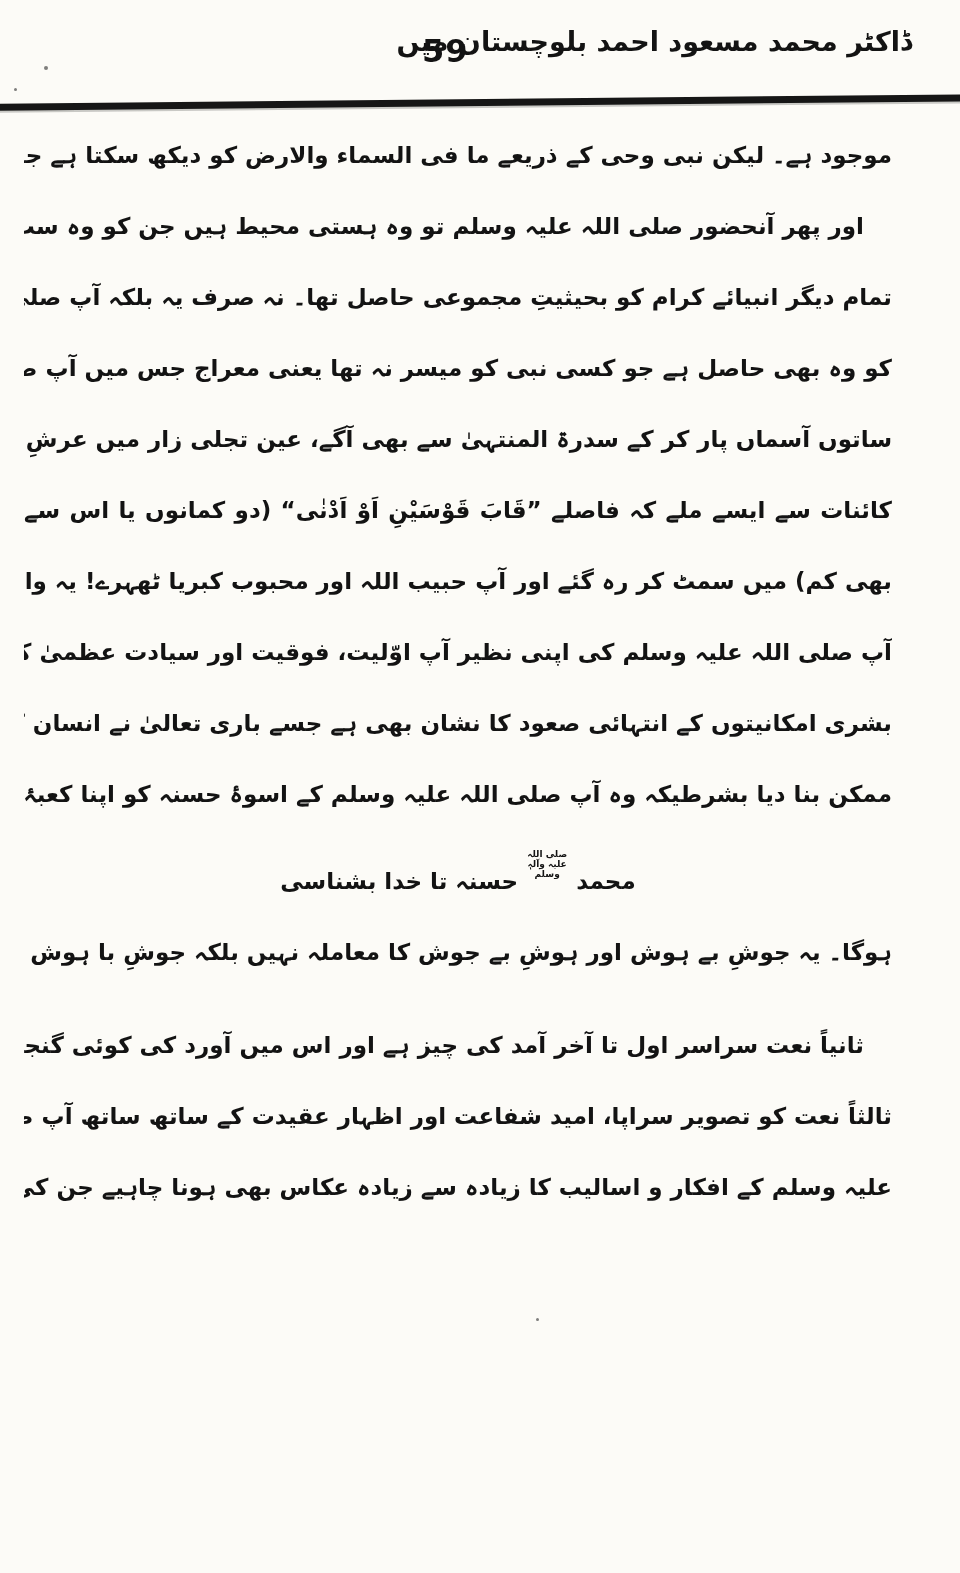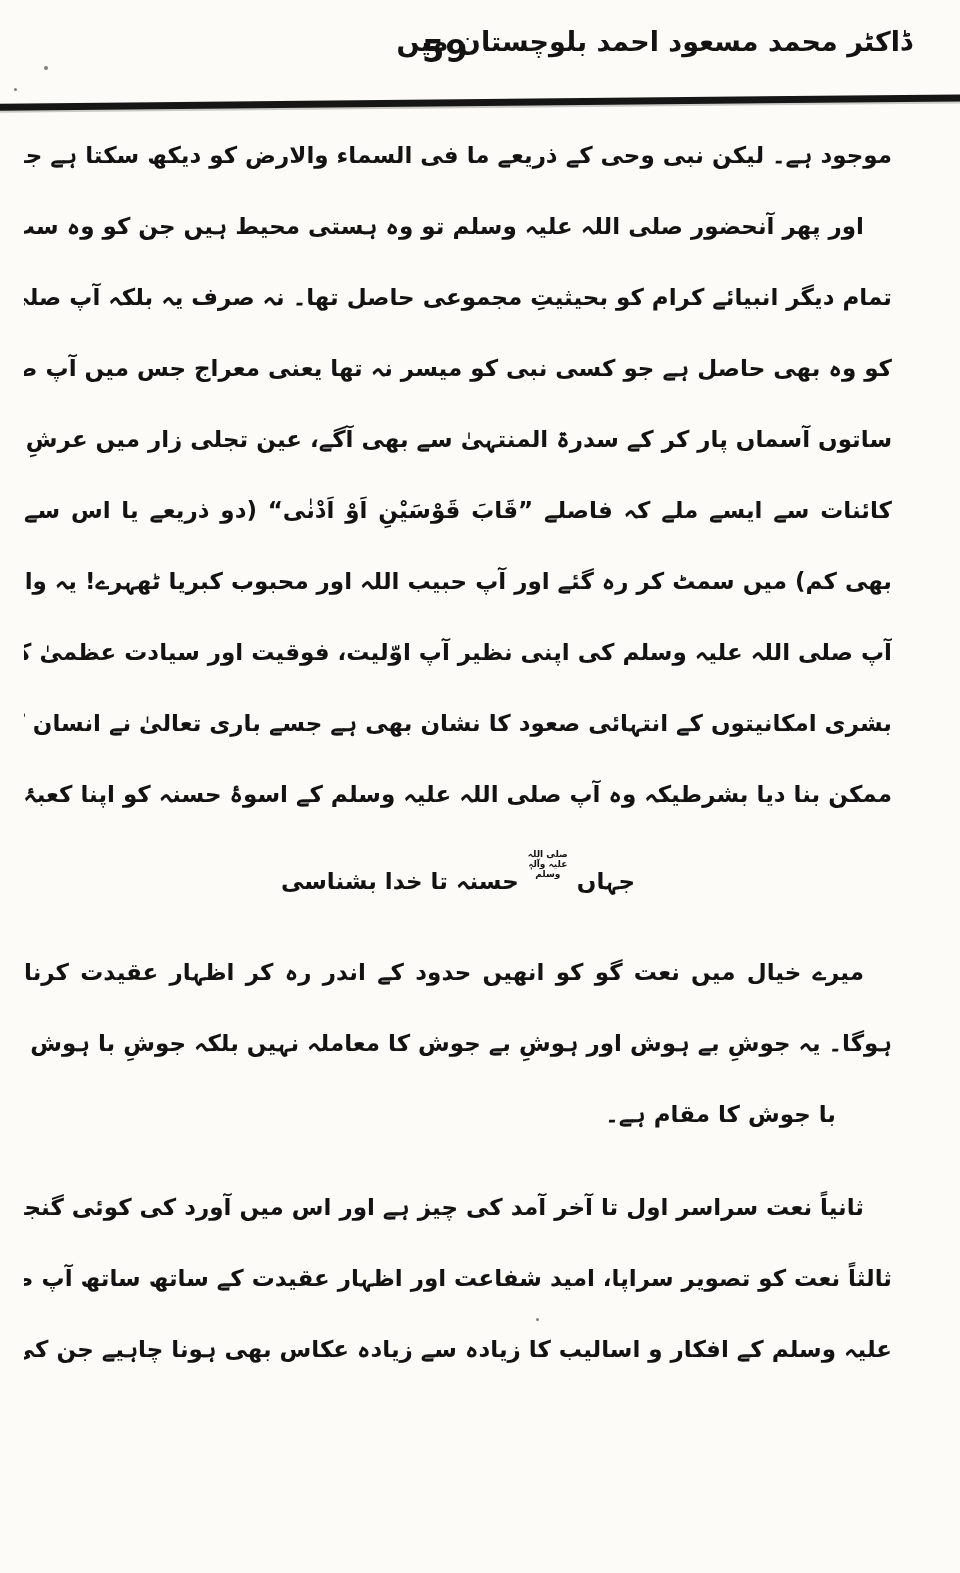--- a/index.html
+++ b/index.html
@@ -70,32 +70,30 @@
     <div class="hdr-title">ڈاکٹر محمد مسعود احمد بلوچستان میں</div>
     <div class="rule"></div>
   </div>
 
   <div class="body">
     <div class="line">موجود ہے۔ لیکن نبی وحی کے ذریعے ما فی السماء والارض کو دیکھ سکتا ہے جو بینا کو کبھی نظر</div>
     <div class="line ind">اور پھر آنحضور صلی اللہ علیہ وسلم تو وہ ہستی محیط ہیں جن کو وہ سب کچھ حاصل ہے جو</div>
     <div class="line">تمام دیگر انبیائے کرام کو بحیثیتِ مجموعی حاصل تھا۔ نہ صرف یہ بلکہ آپ صلی اللہ علیہ وسلم</div>
     <div class="line">کو وہ بھی حاصل ہے جو کسی نبی کو میسر نہ تھا یعنی معراج جس میں آپ صلی اللہ علیہ وسلم</div>
     <div class="line">ساتوں آسماں پار کر کے سدرۃ المنتہیٰ سے بھی آگے، عین تجلی زار میں عرشِ بریں پر خالقِ</div>
-    <div class="line">کائنات سے ایسے ملے کہ فاصلے ”قَابَ قَوْسَیْنِ اَوْ اَدْنٰی“ (دو ذریعے یا اس سے</div>
+    <div class="line">کائنات سے ایسے ملے کہ فاصلے ”قَابَ قَوْسَیْنِ اَوْ اَدْنٰی“ (دو کمانوں یا اس سے</div>
     <div class="line">بھی کم) میں سمٹ کر رہ گئے اور آپ حبیب اللہ اور محبوب کبریا ٹھہرے! یہ واقعہ جہاں</div>
     <div class="line">آپ صلی اللہ علیہ وسلم کی اپنی نظیر آپ اوّلیت، فوقیت اور سیادت عظمیٰ کا مظہر ہے وہاں</div>
     <div class="line">بشری امکانیتوں کے انتہائی صعود کا نشان بھی ہے جسے باری تعالیٰ نے انسان کے لیے</div>
     <div class="line">ممکن بنا دیا بشرطیکہ وہ آپ صلی اللہ علیہ وسلم کے اسوۂ حسنہ کو اپنا کعبۂ فکر و عمل بنا سکے!</div>
 
-    <div class="line c mt16"><span>جہاں</span><span class="blessing">صلی اللہ علیہ وآلہٖ وسلم</span><span>حسنہ تا خدا بشناسی</span></div>
+    <div class="line c mt16"><span>محمد</span><span class="blessing">صلی اللہ علیہ وآلہٖ وسلم</span><span>حسنہ تا خدا بشناسی</span></div>
 
 
-    <div class="line ind mt20">میرے خیال میں نعت گو کو انھیں حدود کے اندر رہ کر اظہار عقیدت کرنا</div>
     <div class="line">ہوگا۔ یہ جوشِ بے ہوش اور ہوشِ بے جوش کا معاملہ نہیں بلکہ جوشِ با ہوش اور ہوشِ</div>
-    <div class="line rt short">با جوش کا مقام ہے۔</div>
     <div class="line ind mt22">ثانیاً نعت سراسر اول تا آخر آمد کی چیز ہے اور اس میں آورد کی کوئی گنجائش نہیں</div>
     <div class="line">ثالثاً نعت کو تصویر سراپا، امید شفاعت اور اظہار عقیدت کے ساتھ ساتھ آپ صلی اللہ</div>
     <div class="line">علیہ وسلم کے افکار و اسالیب کا زیادہ سے زیادہ عکاس بھی ہونا چاہیے جن کی موجودہ</div>
   </div>
 
   <div class="speck s1"></div>
   <div class="speck s2"></div>
   <div class="speck s3"></div>
 
 </div>

